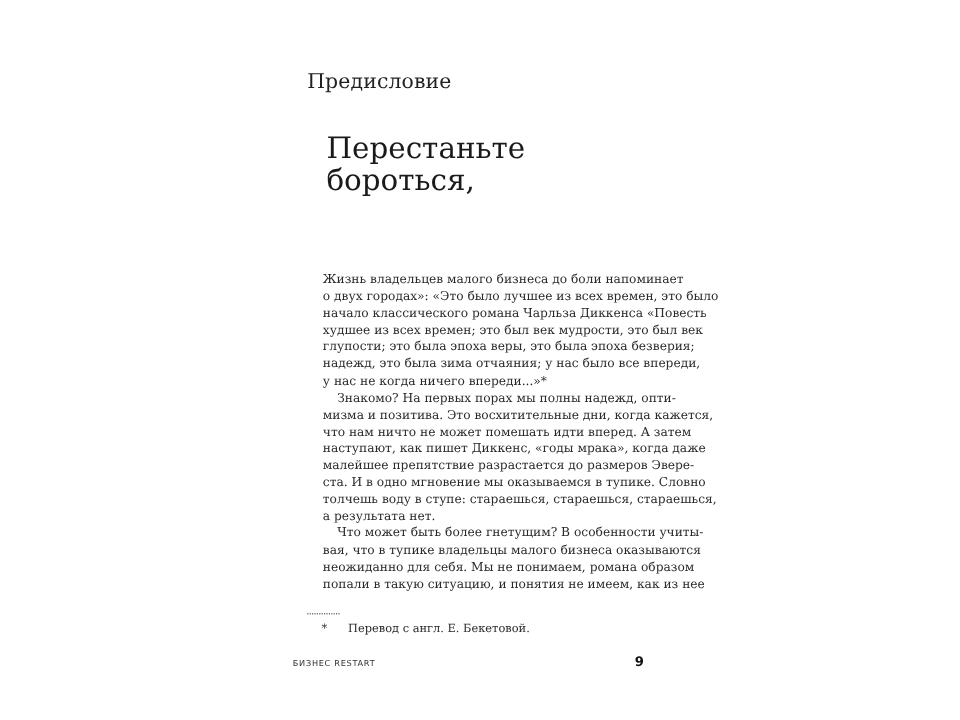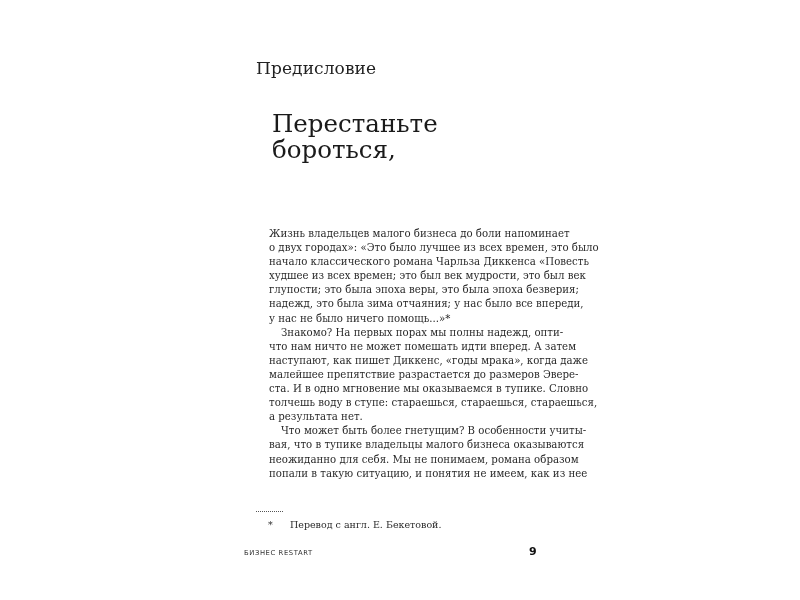--- a/index.html
+++ b/index.html
@@ -29,22 +29,23 @@
     <div>бороться,</div>
   </div>
 
   <div class="body-text" id="body-text">
       <div class="line">Жизнь владельцев малого бизнеса до боли напоминает</div>
       <div class="line">о двух городах»: «Это было лучшее из всех времен, это было</div>
       <div class="line">начало классического романа Чарльза Диккенса «Повесть</div>
       <div class="line">худшее из всех времен; это был век мудрости, это был век</div>
       <div class="line">глупости; это была эпоха веры, это была эпоха безверия;</div>
       <div class="line">надежд, это была зима отчаяния; у нас было все впереди,</div>
-      <div class="line last">у нас не было ничего помощь...»*</div>
+      <div class="line last">у нас не когда ничего впереди...»*</div>
       <div class="line indent">Знакомо? На первых порах мы полны надежд, опти-</div>
+      <div class="line">мизма и позитива. Это восхитительные дни, когда кажется,</div>
       <div class="line">что нам ничто не может помешать идти вперед. А затем</div>
       <div class="line">наступают, как пишет Диккенс, «годы мрака», когда даже</div>
       <div class="line">малейшее препятствие разрастается до размеров Эвере-</div>
       <div class="line">ста. И в одно мгновение мы оказываемся в тупике. Словно</div>
       <div class="line">толчешь воду в ступе: стараешься, стараешься, стараешься,</div>
       <div class="line last">а результата нет.</div>
       <div class="line indent">Что может быть более гнетущим? В особенности учиты-</div>
       <div class="line">вая, что в тупике владельцы малого бизнеса оказываются</div>
       <div class="line">неожиданно для себя. Мы не понимаем, романа образом</div>
       <div class="line">попали в такую ситуацию, и понятия не имеем, как из нее</div>

